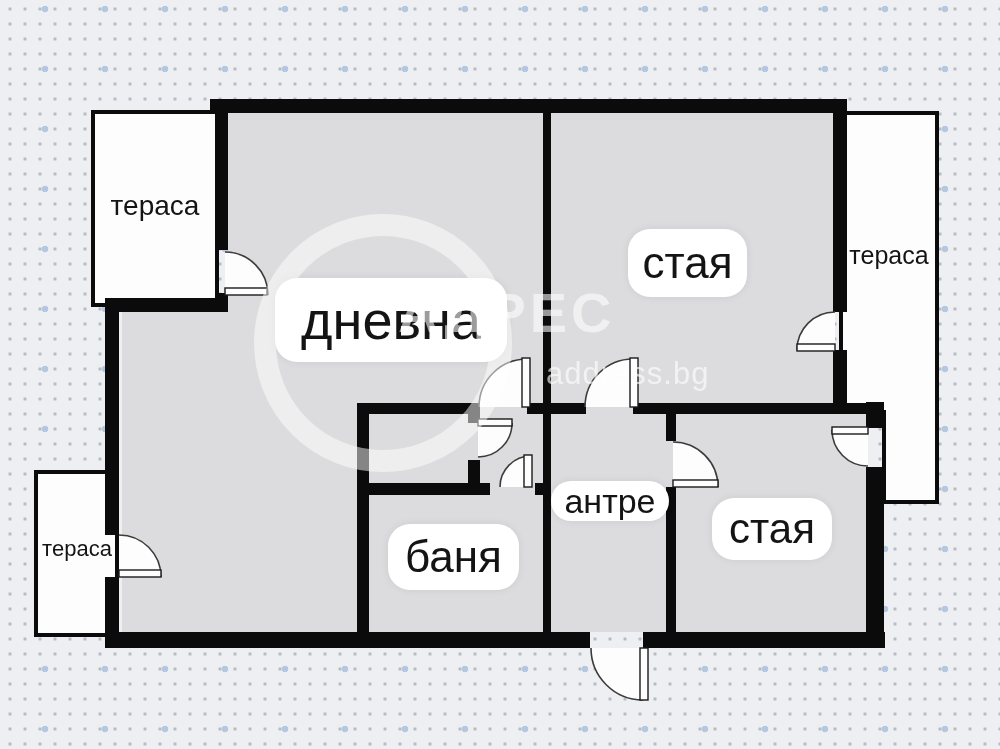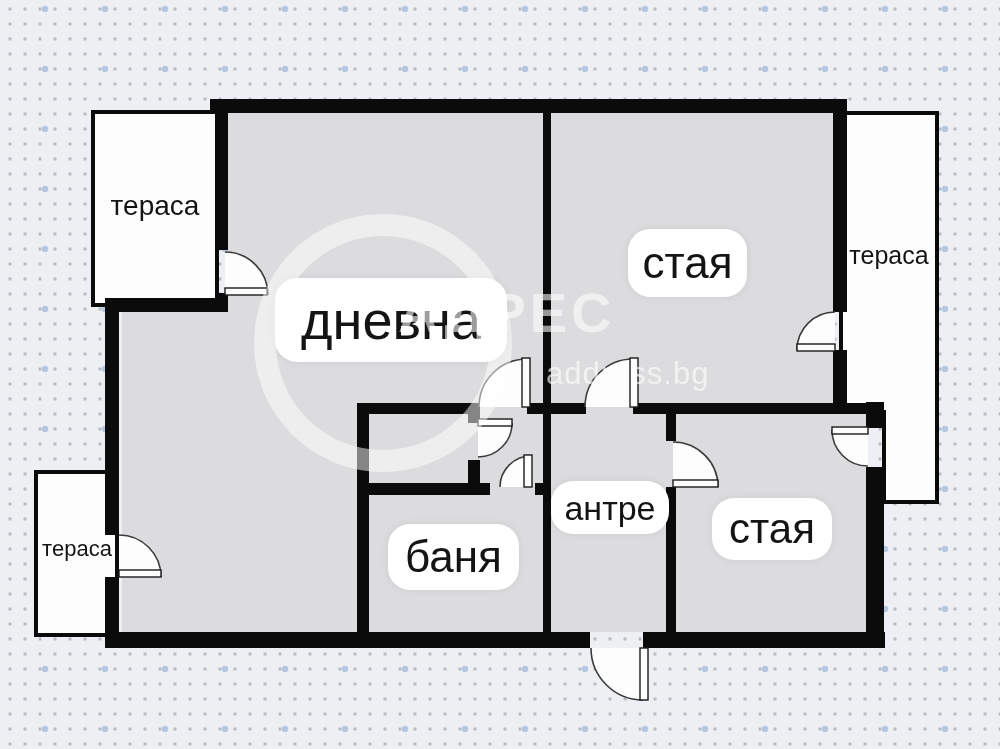--- a/index.html
+++ b/index.html
@@ -164,21 +164,21 @@
   <div class="room-label" style="left:712px;top:498px;width:120px;height:62px;font-size:42px;">
     <span>стая</span>
   </div>
 
 
   <div class="room-label" style="left:388px;top:524px;width:131px;height:66px;font-size:44px;">
     <span>баня</span>
   </div>
 
 
-  <div class="room-label" style="left:551px;top:481px;width:118px;height:53px;font-size:34px;">
+  <div class="room-label" style="left:551px;top:481px;width:118px;height:40px;font-size:34px;">
     <span>антре</span>
   </div>
 
   <div class="wm wm-ring"></div>
   <div class="wm wm-brand">АДРЕС</div>
   <div class="wm wm-site">address.bg</div>
 
 </div>
 
 </body></html>

